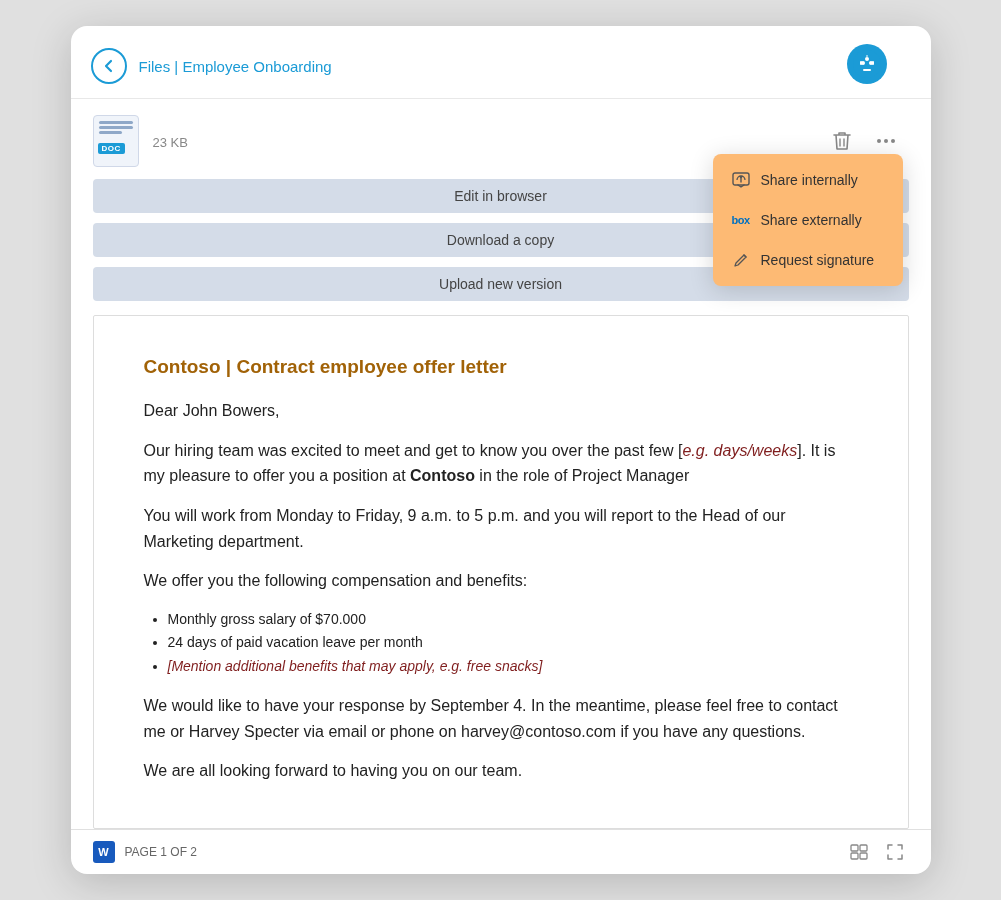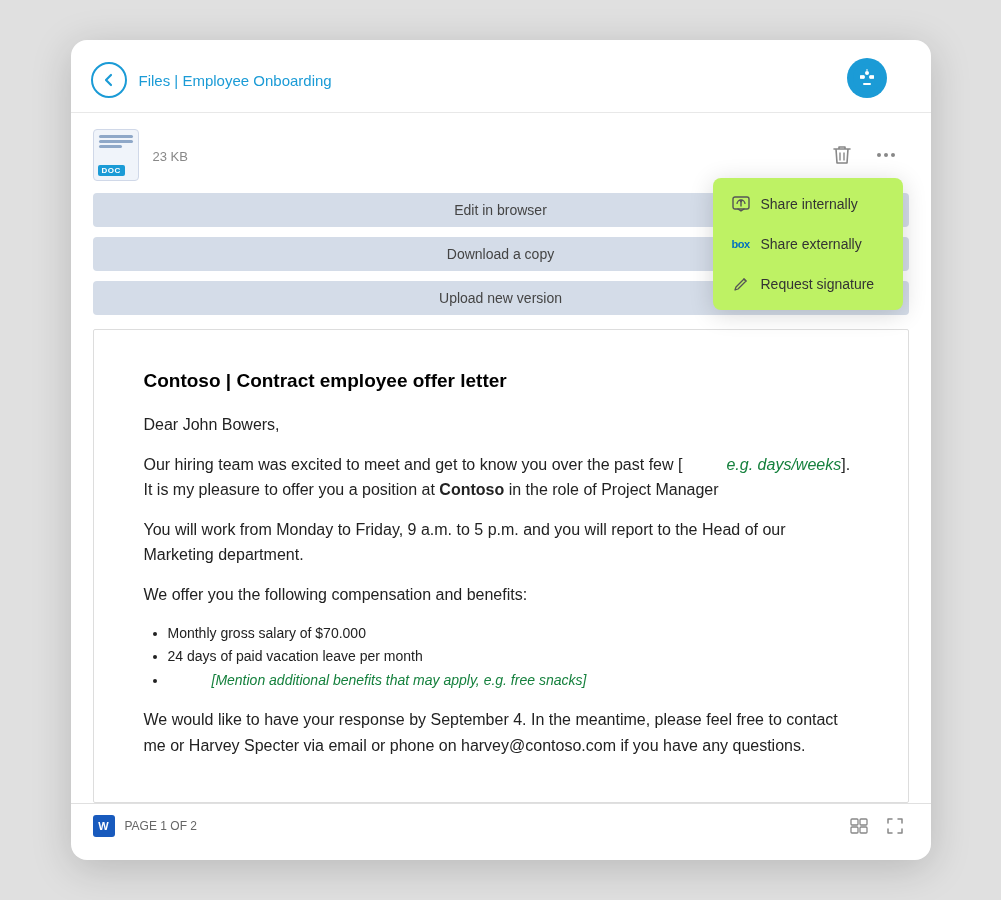--- a/index.html
+++ b/index.html
@@ -118,21 +118,21 @@
       margin-bottom: 2px;
     }
     .doc-badge {
       background: #1b9bd6;
       color: #fff;
       font-size: 8px;
       font-weight: bold;
       padding: 1px 4px;
       border-radius: 2px;
       position: absolute;
-      bottom: 4px;
+      bottom: 12px;
       left: 4px;
       letter-spacing: 0.5px;
     }
     .file-meta h2 {
       font-size: 17px;
       font-weight: 600;
       color: #222;
     }
     .file-size {
       font-size: 13px;
@@ -154,23 +154,23 @@
       cursor: pointer;
       color: #888;
       font-size: 18px;
       border-radius: 4px;
       background: transparent;
       border: none;
     }
     
     .dropdown-menu {
       position: absolute;
-      top: 40px;
+      top: 30px;
       right: 0;
-      background: #bef264;
+      background: #fdba74;
       border-radius: 8px;
       box-shadow: 0 4px 24px rgba(0,0,0,0.16);
       min-width: 190px;
       z-index: 100;
       padding: 6px 0;
     }
     .dropdown-item {
       display: flex;
       align-items: center;
       gap: 10px;
@@ -212,21 +212,21 @@
       border: 1px solid #ddd;
       border-radius: 2px;
       background: #fff;
       min-height: 460px;
       padding: 40px 50px 30px 50px;
       position: relative;
     }
     .doc-content h1 {
       font-size: 19px;
       font-weight: 700;
-      color: #000000;
+      color: #a16207;
       margin-bottom: 20px;
     }
     .doc-content p {
       font-size: 16px;
       color: #222;
       line-height: 1.6;
       margin-bottom: 14px;
     }
     .doc-content ul {
       margin: 0 0 14px 24px;
@@ -273,22 +273,21 @@
       height: 28px;
       display: flex;
       align-items: center;
       justify-content: center;
       cursor: pointer;
       color: #888;
       font-size: 16px;
       border-radius: 3px;
     }
     em.placeholder {
-      color: #15803d;
-      padding-left: 44px;
+      color: #7f1d1d;
     }
   </style>
 </head>
 <body>
 
 <div class="card">
 
   <div class="header">
     <div class="header-left">
       <div class="back-btn">
@@ -390,20 +389,21 @@
         Our hiring team was excited to meet and get to know you over the past few [<em class="placeholder">e.g. days/weeks</em>]. It is my pleasure to offer you a position at <strong>Contoso</strong> in the role of Project Manager
       </p>
       <p>You will work from Monday to Friday, 9 a.m. to 5 p.m. and you will report to the Head of our Marketing department.</p>
       <p>We offer you the following compensation and benefits:</p>
       <ul>
         <li>Monthly gross salary of $70.000</li>
         <li>24 days of paid vacation leave per month</li>
         <li><em class="placeholder">[Mention additional benefits that may apply, e.g. free snacks]</em></li>
       </ul>
       <p>We would like to have your response by September 4. In the meantime, please feel free to contact me or Harvey Specter via email or phone on harvey@contoso.com if you have any questions.</p>
+      <p>We are all looking forward to having you on our team.</p>
     </div>
   </div>
 
   <div class="doc-footer">
     <div class="doc-footer-left">
       <div class="word-icon">W</div>
       <span>PAGE 1 OF 2</span>
     </div>
     <div class="doc-footer-right">
       <div class="footer-icon-btn">

